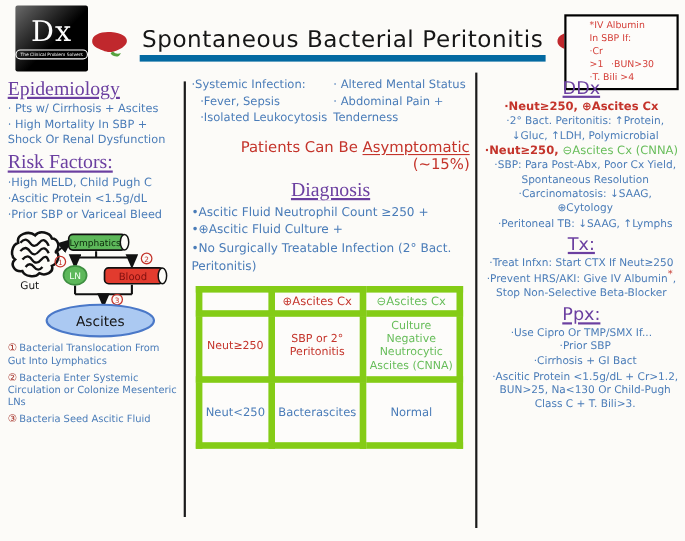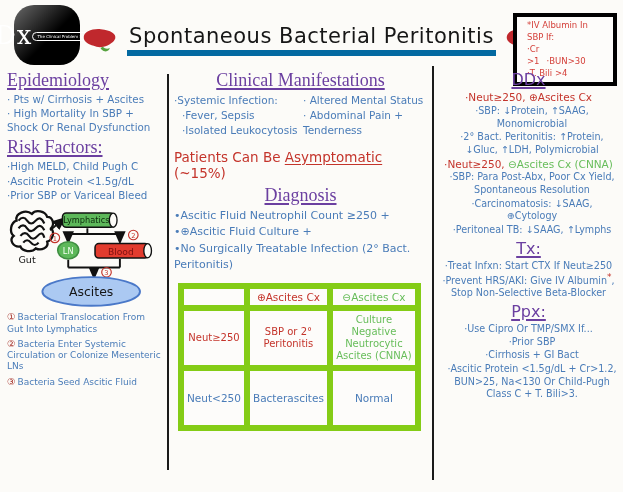--- a/index.html
+++ b/index.html
@@ -2,68 +2,68 @@
 <html><head>
 <meta charset="utf-8">
 <style>
   * { margin:0; padding:0; box-sizing:border-box; }
   html,body { width:623px; }
   body { font-family:"DejaVu Sans", sans-serif; background:#fff; }
   .page { position:relative; width:623px; height:492px; background:#fcfbf8; overflow:hidden; }
 
   
   .logo { position:absolute; left:14px; top:5px; width:66px; height:60px;
-          background:linear-gradient(135deg,#6a6a6a 0%,#000 55%); border-radius:20px;
-          display:flex; flex-direction:row; align-items:center; justify-content:center; }
+          background:linear-gradient(135deg,#6a6a6a 0%,#000 55%); border-radius:2px;
+          display:flex; flex-direction:column; align-items:center; justify-content:center; }
   .logo-dx { font-family:"DejaVu Serif", serif; color:#fff; font-size:26px; line-height:1; letter-spacing:1px; }
   .logo-pill { margin-top:3px; border:1px solid #fff; border-radius:7px; color:#fff; font-size:4px;
                padding:1px 4px; white-space:nowrap; }
   .title-row { position:absolute; left:0; right:0; top:24px; display:flex; justify-content:center;
                align-items:center; gap:9px; }
   .page-title { font-size:21px; color:#161616; border-bottom:6px solid #0369a1; padding:0 2px 2px 2px;
                 letter-spacing:0.5px; white-space:nowrap; }
   .liver { width:36px; height:28px; }
-  .albumin-box { position:absolute; right:6px; top:13px; width:104px; border:4px solid #000000;
-                 color:#d4403a; font-size:8.5px; line-height:1.4; padding:3px 10px; background:#fdfcfa; }
+  .albumin-box { position:absolute; right:6px; top:13px; width:104px; border:2px solid #000000;
+                 color:#d4403a; font-size:8.5px; line-height:1.4; padding:3px 21px; background:#fdfcfa; }
   .albumin-line2 span { margin-right:7px; }
 
   
   .divider { position:absolute; width:2px; background:#1a1a1a; }
   .divider.left { left:167px; top:74px; height:396px; }
   .divider.right { left:432px; top:66px; height:414px; }
 
   
   .cols { position:absolute; left:0; top:66px; width:623px; height:426px; display:grid;
           grid-template-columns:167px 265px 191px; }
   .col { padding:2px 5px 2px 7px; overflow:hidden; }
 
   .h-purple { color:#6b3fa0; text-decoration:underline; text-decoration-thickness:1.5px; text-underline-offset:2px; }
   .h-lg { font-size:18px; margin:2px 0 2px 0;font-family:Liberation Serif, serif; }
   .h-md { font-size:16px; margin:3px 0 2px 0; }
   .blue { color:#4a7cb8; }
-  .red  { color:#c4342b; }
+  .red  { color:#c4342b;font-weight:bold; }
   .green{ color:#67bd5a; }
 
   .left-list { font-size:10.3px; line-height:1.3; margin-bottom:3px; }
   .left-list div { margin-bottom:1px; }
 
   
   .diagram { display:block; margin:1px 0 2px 0; }
   .legend { font-size:9px; line-height:1.25; }
   .legend-row { margin-bottom:3px; }
   .legend-num { color:#a63help; }
   .legend-num { color:#a6332b; margin-right:2px; font-size:9.5px; }
 
   
   .mid-head { text-align:center; }
   .clin-cols { display:flex; gap:4px; font-size:10.5px; line-height:1.45; margin-top:2px; }
   .clin-col1 { width:125px; }
   .clin-col2 { flex:1; }
   .indent1 { margin-left:8px; }
-  .asym { text-align:left; color:#c4342b; font-size:13.5px; margin:10px 0 4px 0; }
+  .asym { text-align:right; color:#c4342b; font-size:13.5px; margin:10px 0 4px 0; }
   .asym u { text-underline-offset:2px; }
   .diag-items { font-size:11px; line-height:1.5; margin-top:2px; }
 
   table.grid { border-collapse:collapse; margin:9px 0 0 4px; background:#fdfcfa; }
   table.grid td, table.grid th { border:6px solid #84cc16; text-align:center; vertical-align:middle;
       font-weight:normal; font-size:10px; line-height:1.2; padding:3px 3px; }
   .tc-label { width:56px; }
   .tc-pos { width:80px; }
   .tc-neg { width:88px; }
   table.grid tr.hdr td { padding:2px 3px; font-size:10.5px; }
@@ -193,21 +193,20 @@
       </svg>
 
       <div class="legend">
         <div class="legend-row"><span class="legend-num">①</span><span class="blue">Bacterial Translocation From Gut Into Lymphatics</span></div>
         <div class="legend-row"><span class="legend-num">②</span><span class="blue">Bacteria Enter Systemic Circulation or Colonize Mesenteric LNs</span></div>
         <div class="legend-row"><span class="legend-num">③</span><span class="blue">Bacteria Seed Ascitic Fluid</span></div>
       </div>
     </div>
 
     <div class="col">
-      <div class="mid-head h-purple h-lg">Clinical Manifestations</div>
       <div class="clin-cols">
         <div class="clin-col1 blue">
           <div>·Systemic Infection:</div>
           <div class="indent1">·Fever, Sepsis</div>
           <div class="indent1">·Isolated Leukocytosis</div>
         </div>
         <div class="clin-col2 blue">
           <div>· Altered Mental Status</div>
           <div>· Abdominal Pain + Tenderness</div>
         </div>
@@ -240,21 +239,20 @@
             <td class="blue">Normal</td>
           </tr>
         </tbody>
       </table>
     </div>
 
     <div class="col rt">
       <div class="h-purple h-md">DDx</div>
 
       <div class="red grp-head">·Neut≥250, ⊕Ascites Cx</div>
-      <div class="sub">·SBP: ↓Protein, ↑SAAG, Monomicrobial</div>
       <div class="sub">·2° Bact. Peritonitis: ↑Protein, ↓Gluc, ↑LDH, Polymicrobial</div>
 
       <div class="grp-head"><span class="red">·Neut≥250, </span><span class="green">⊖Ascites Cx (CNNA)</span></div>
       <div class="sub">·SBP: Para Post-Abx, Poor Cx Yield, Spontaneous Resolution</div>
       <div class="sub">·Carcinomatosis: ↓SAAG, ⊕Cytology</div>
       <div class="sub">·Peritoneal TB: ↓SAAG, ↑Lymphs</div>
 
       <div class="h-purple h-md">Tx:</div>
       <div class="blue">·Treat Infxn: Start CTX If Neut≥250</div>
       <div class="blue"><span>·Prevent HRS/AKI: Give IV Albumin</span><span class="star">*</span><span>, Stop Non-Selective Beta-Blocker</span></div>

